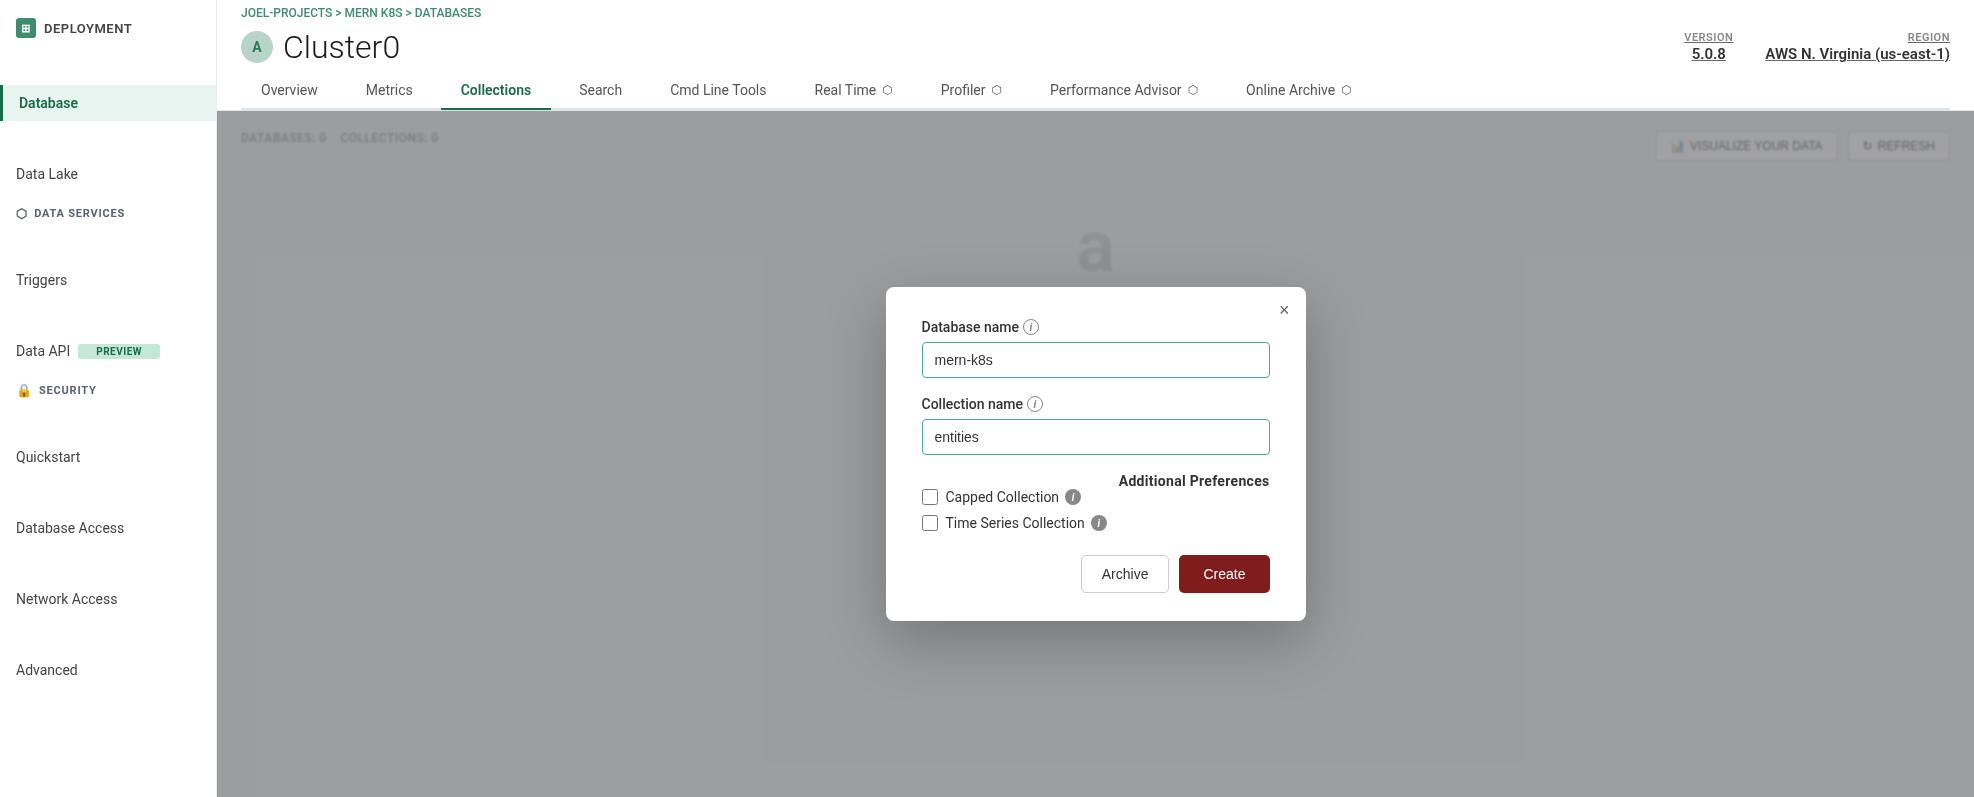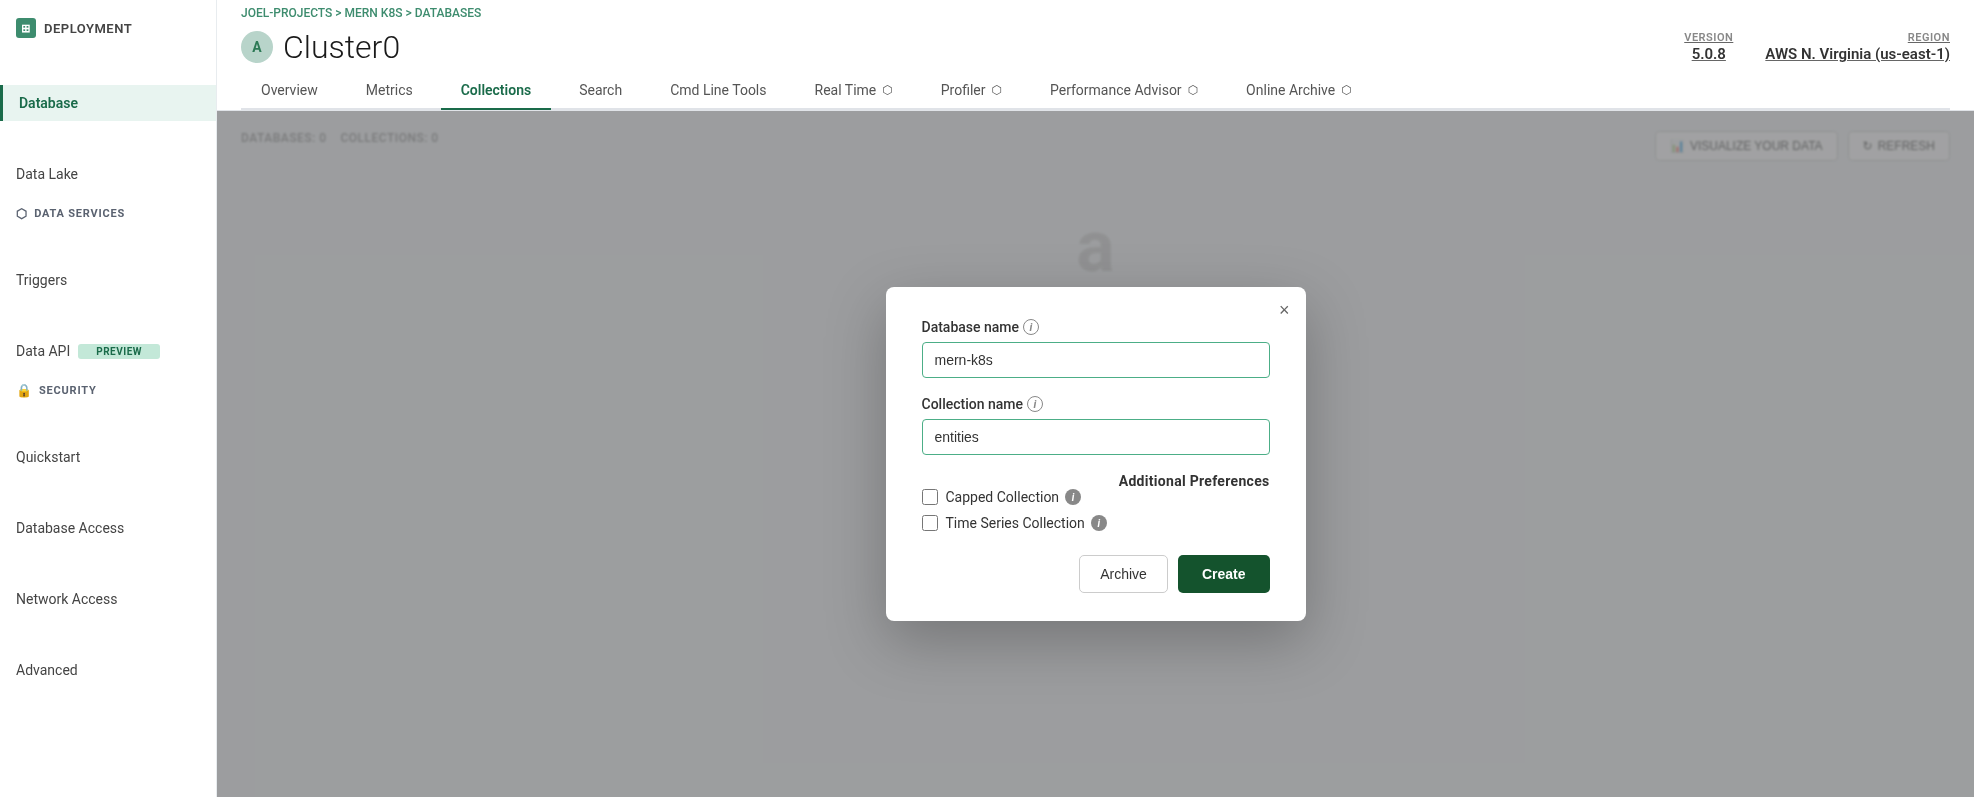--- a/index.html
+++ b/index.html
@@ -413,25 +413,25 @@
       background: #fff;
       color: #333;
       font-size: 14px;
       font-weight: 500;
       border-radius: 5px;
       cursor: pointer;
     }
 
     .btn-create {
       padding: 10px 24px;
-      background: #14532d;
+      background: #7f1d1d;
       color: #fff;
       border: none;
       font-size: 14px;
-      font-weight: 700;
+      font-weight: 400;
       border-radius: 5px;
       cursor: pointer;
     }
   </style>
 </head>
 <body>
 
 <div class="app-wrapper">
 
   <div class="sidebar">

